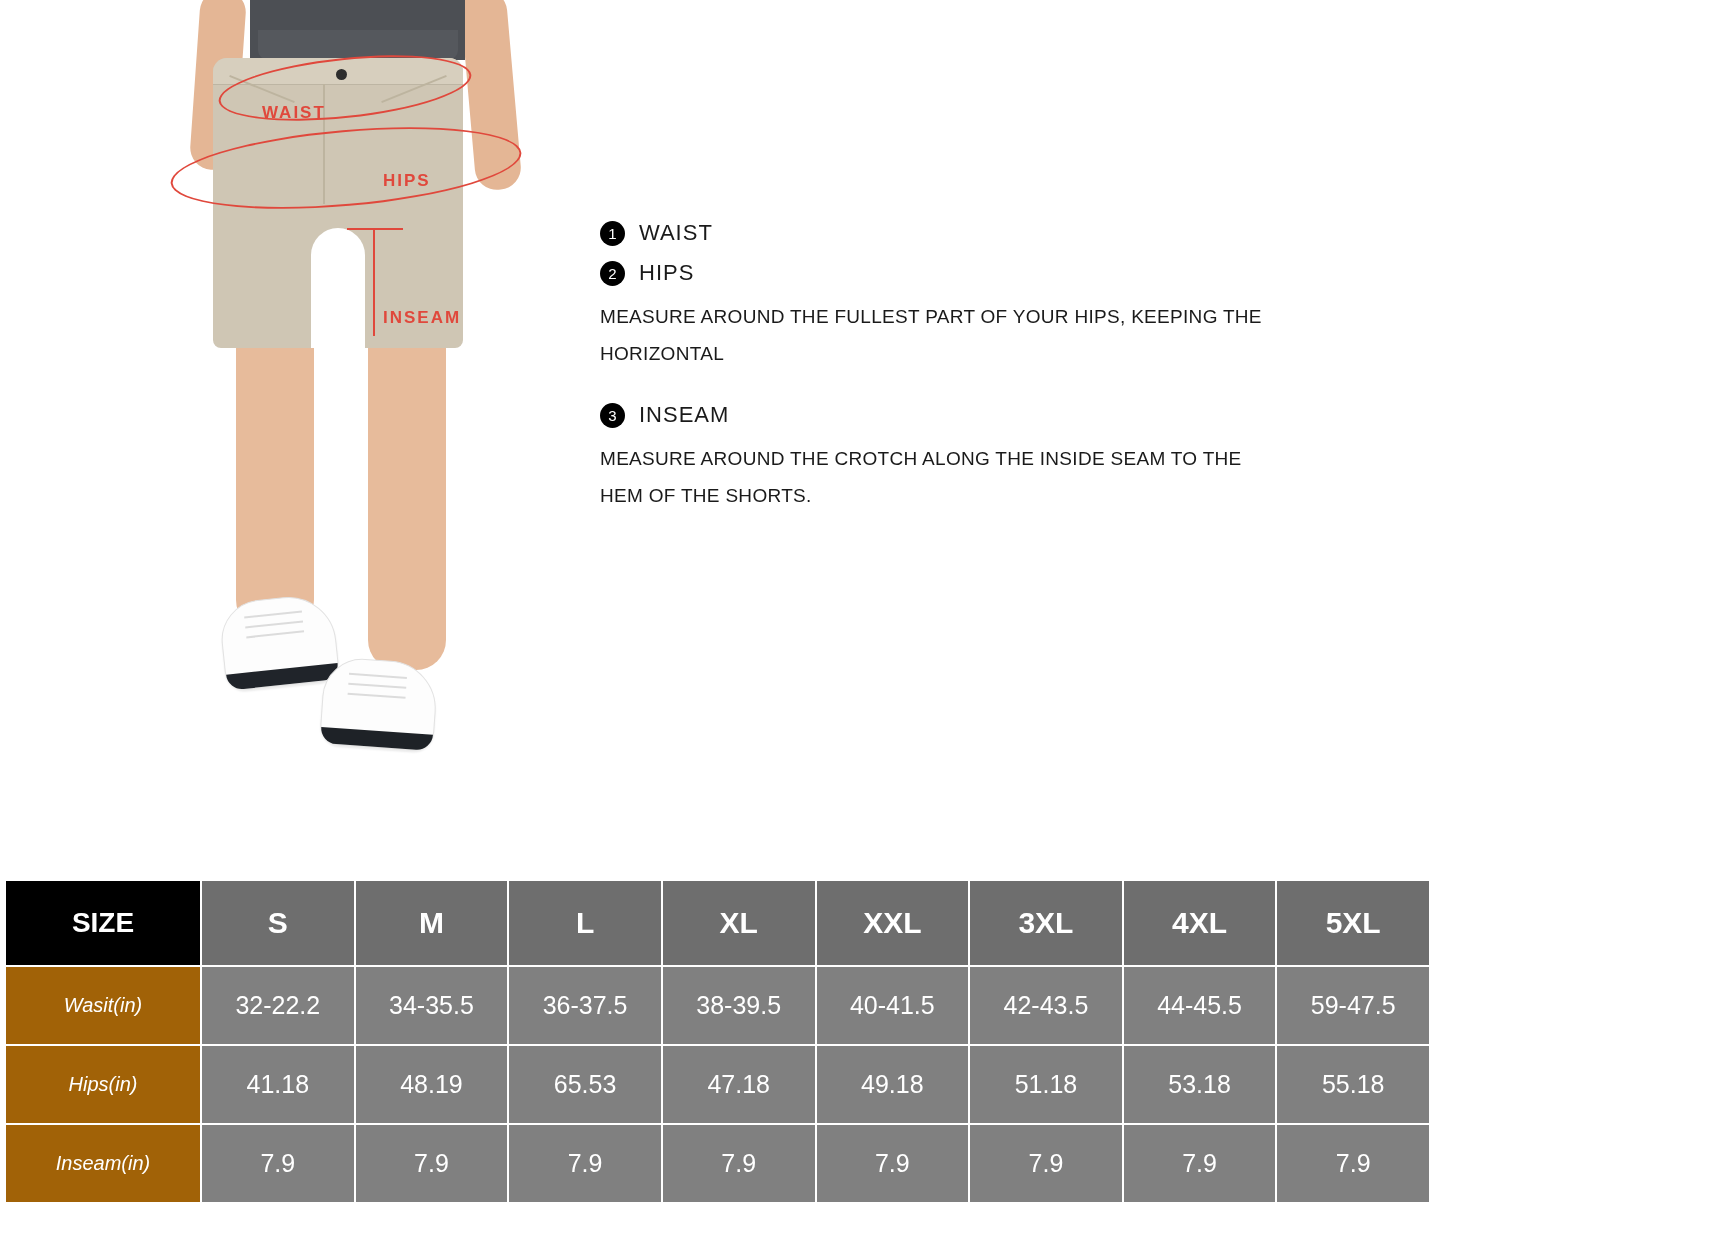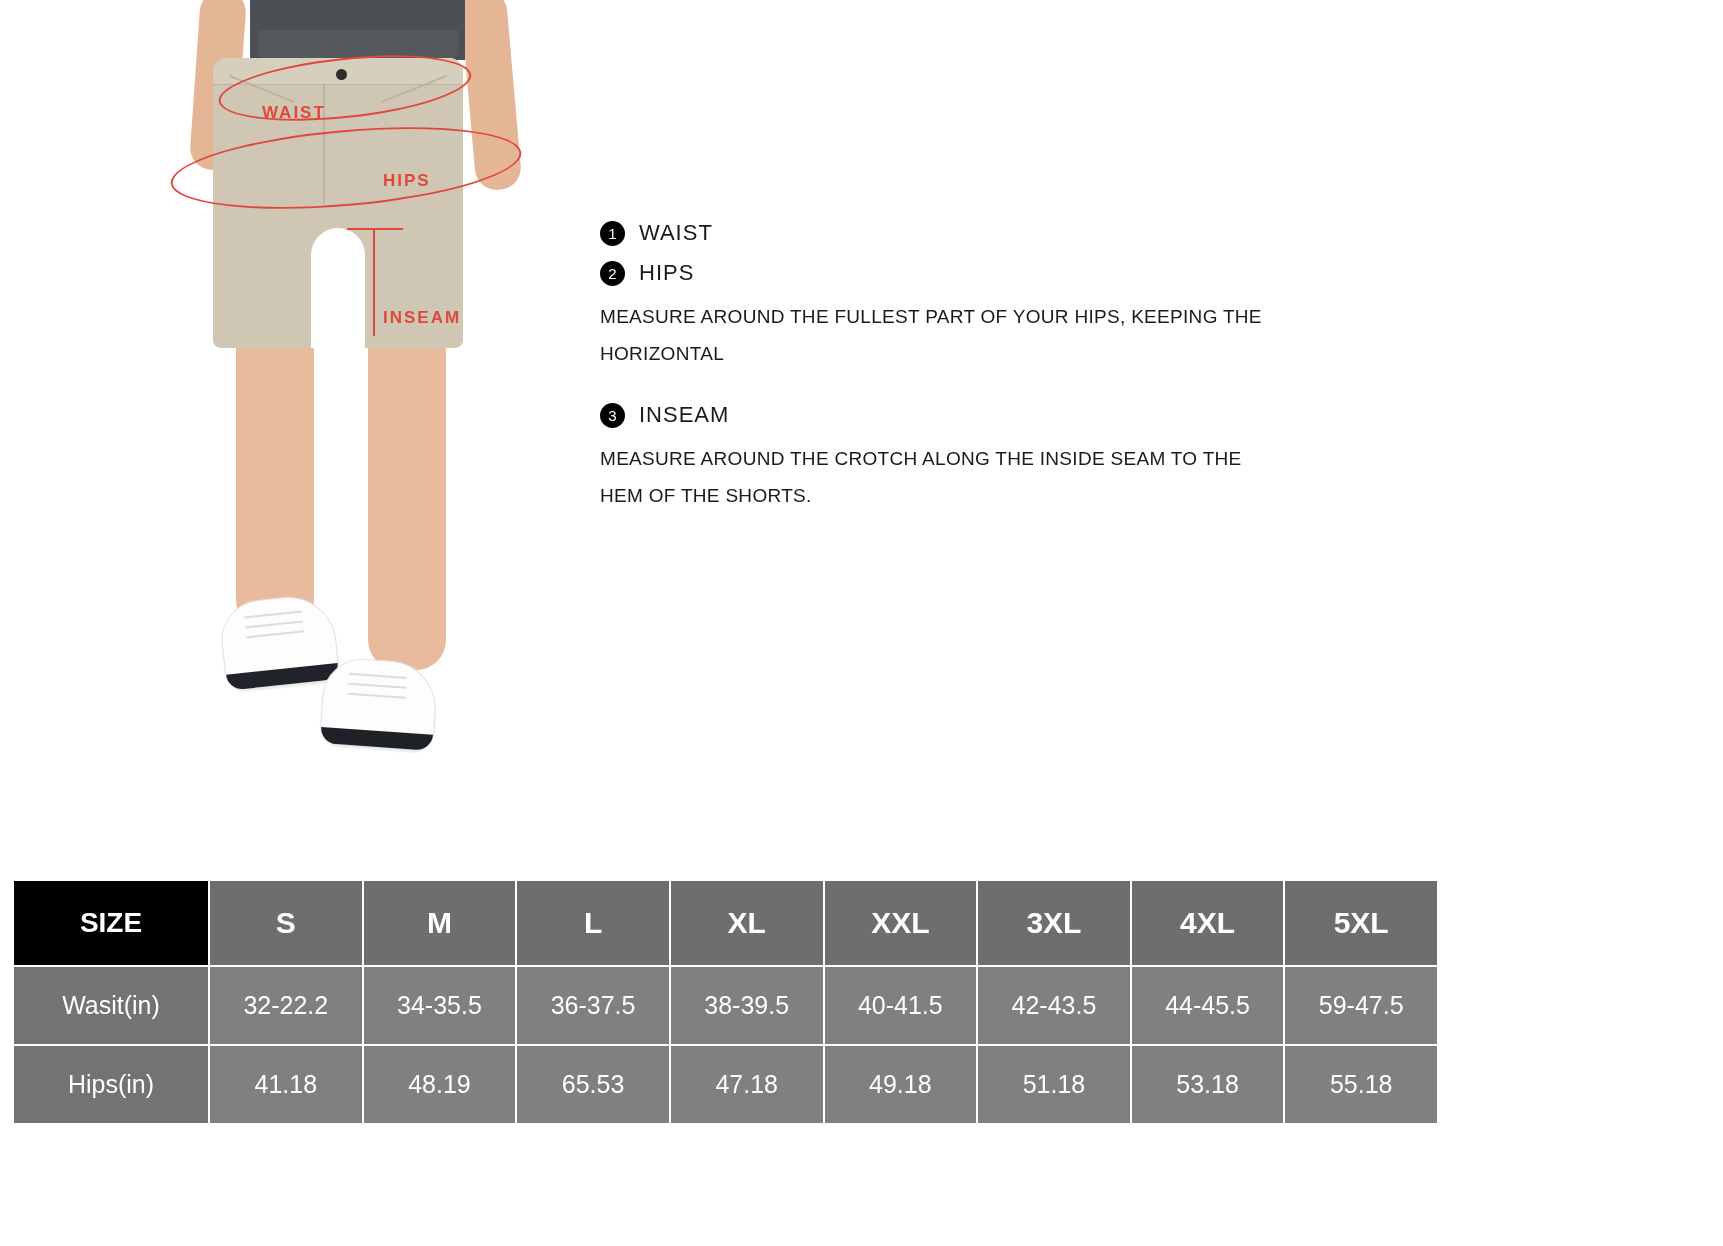--- a/index.html
+++ b/index.html
@@ -225,21 +225,21 @@
     line-height: 1.95;
     letter-spacing: .3px;
     margin: 0 0 30px 0;
   }
   .step-body div { white-space: nowrap; }
   .step-block { margin-bottom: 14px; }
 
   
   #size-table {
     position: absolute;
-    left: 12px;
+    left: 4px;
     top: 879px;
     width: 1427px;
     border-collapse: collapse;
     table-layout: fixed;
   }
   #size-table td, #size-table th {
     border: 2px solid #ffffff;
     text-align: center;
     color: #ffffff;
     font-weight: normal;
@@ -254,22 +254,23 @@
     background: #000000;
     font-size: 28px;
     font-weight: bold;
   }
   #size-table .row td {
     background: #808080;
     height: 75px;
     font-size: 25px;
   }
   #size-table .row td.rowhead {
-    background: #737373;
-    font-size: 25px;
+    background: #a16207;
+    font-size: 20px;
+    font-style: italic;
   }
   #size-table col.first { width: 196px; }
 </style>
 </head>
 <body>
 
 <div id="illustration">
   <div class="arm left"></div>
   <div class="arm right"></div>
   <div class="torso"></div>
@@ -372,14 +373,25 @@
       <td>41.18</td>
       <td>48.19</td>
       <td>65.53</td>
       <td>47.18</td>
       <td>49.18</td>
       <td>51.18</td>
       <td>53.18</td>
       <td>55.18</td>
     </tr>
 
+    <tr class="row">
+      <td class="rowhead">Inseam(in)</td>
+      <td>7.9</td>
+      <td>7.9</td>
+      <td>7.9</td>
+      <td>7.9</td>
+      <td>7.9</td>
+      <td>7.9</td>
+      <td>7.9</td>
+      <td>7.9</td>
+    </tr>
   </tbody>
 </table>
 
 </body></html>

